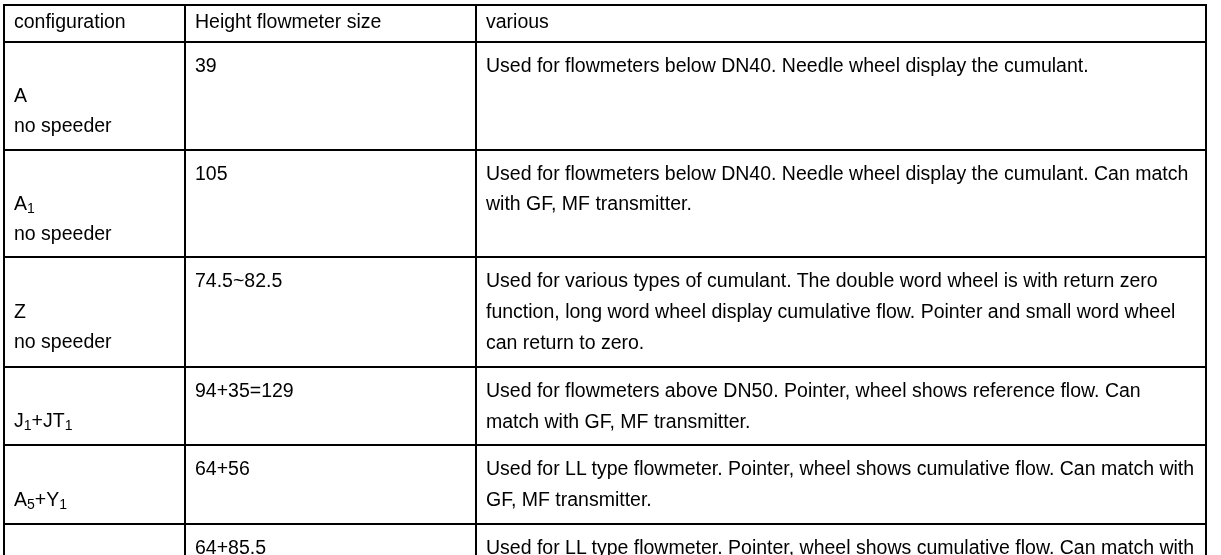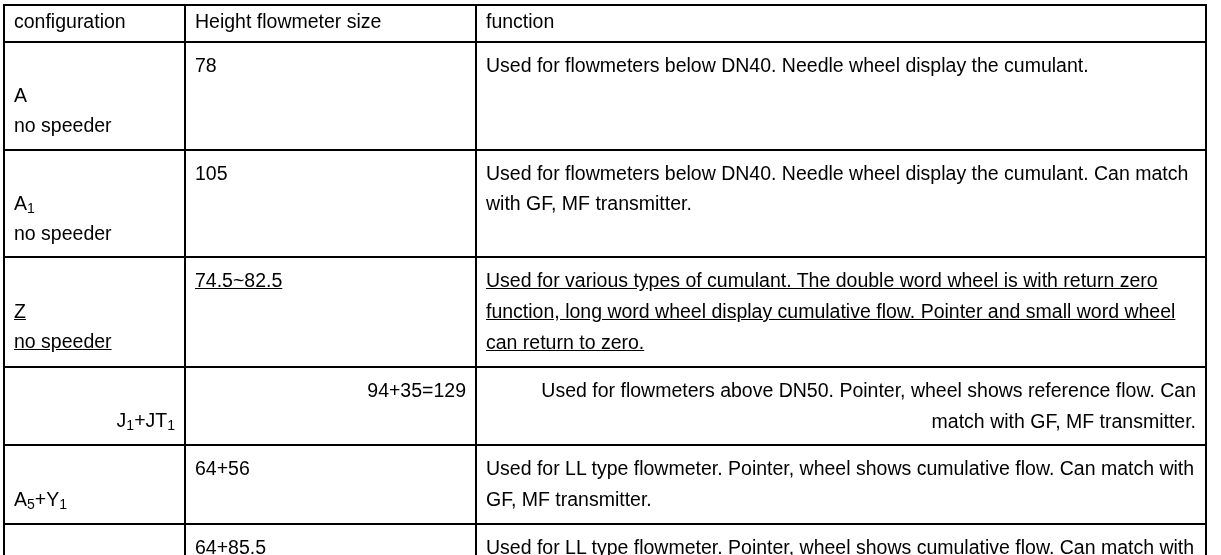--- a/index.html
+++ b/index.html
@@ -77,55 +77,55 @@
     font-size: 0.72em;
     line-height: 0;
     vertical-align: baseline;
     position: relative;
     bottom: -0.22em;
   }
 
   
   tr.r-a   td { height: 52px; }
   tr.r-a1  td { height: 52px; }
-  tr.r-z   td { height: 90px; text-decoration: underline; }
-  tr.r-j1  td { height: 56px; text-align: right; }
+  tr.r-z   td { height: 90px; }
+  tr.r-j1  td { height: 56px; }
   tr.r-a5y1 td { height: 40px; border-radius: 7px; }
   tr.r-a5y2 td { height: 98px; }
 </style>
 </head>
 <body>
 
 <div class="sheet">
 
   <table class="config-table">
     <colgroup>
       <col class="c-config">
       <col class="c-height">
       <col class="c-func">
     </colgroup>
 
     <thead>
       <tr>
         <th>configuration</th>
         <th>Height flowmeter size</th>
-        <th>function</th>
+        <th>various</th>
       </tr>
     </thead>
 
     <tbody>
 
       <tr class="r-a">
         <td>
           <div class="cfg-cell">
             <span>A</span>
           </div>
           <div class="cfg-cell">no speeder</div>
         </td>
-        <td class="height-cell">78</td>
+        <td class="height-cell">39</td>
         <td class="func-cell">Used for flowmeters below DN40. Needle wheel display the cumulant.</td>
       </tr>
 
       <tr class="r-a1">
         <td>
           <div class="cfg-cell">
             <span>A</span><sub>1</sub>
           </div>
           <div class="cfg-cell">no speeder</div>
         </td>

